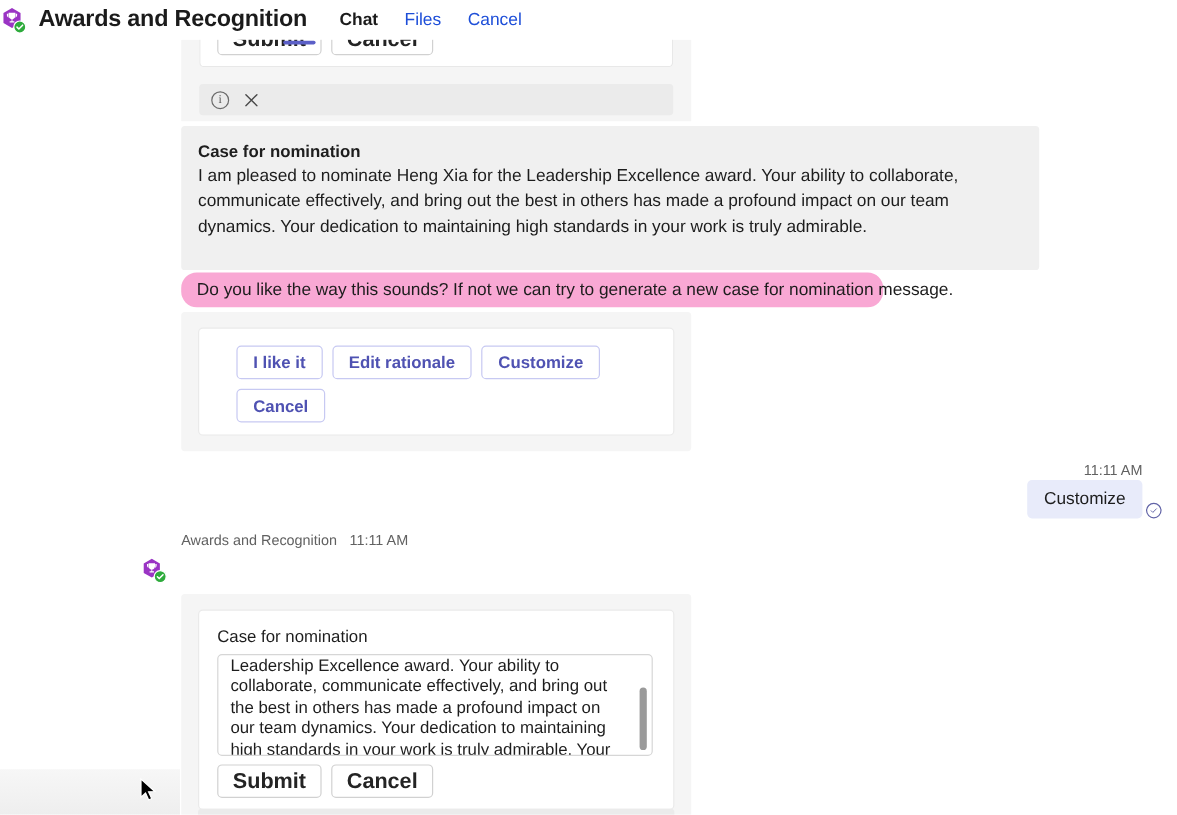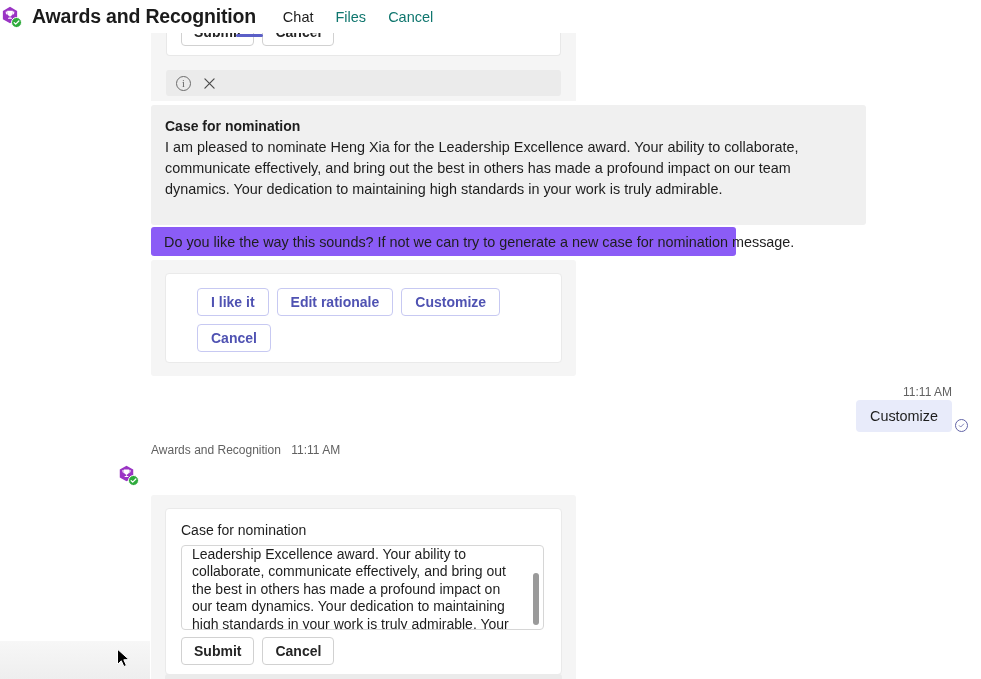--- a/index.html
+++ b/index.html
@@ -29,24 +29,24 @@
     border-radius: 50%; background: #2eab3c; border: 1.5px solid #ffffff;
     display: flex; align-items: center; justify-content: center;
   }
   .badge-check svg { width: 7px; height: 7px; display:block; }
   .app-title {
     font-size: 19.5px; font-weight: bold; color: #1b1b1b; letter-spacing: -0.2px;
     white-space: nowrap; margin-right: 16px;
   }
   .tabs { display: flex; align-items: center; height: 33px; }
   .tab {
-    position: relative; font-size: 14.5px; color: #0f766e; padding: 0 11px;
+    position: relative; font-size: 14.5px; color: #1d4ed8; padding: 0 11px;
     height: 33px; display: flex; align-items: center; cursor: pointer; white-space: nowrap;
   }
-  .tab.active { font-weight: normal; color: #1b1b1b; }
+  .tab.active { font-weight: bold; color: #1b1b1b; }
   .tab-underline {
     position: absolute; left: 236px; top: 34px; width: 27px; height: 3px;
     background: #5b5fc7; border-radius: 2px; z-index: 31;
   }
 
   
   .body-area {
     position: absolute; top: 33px; left: 0; width: 981px; height: 646px;
     background: #ffffff; overflow: hidden;
   }
@@ -56,21 +56,21 @@
     position: absolute; left: 151px; top: 0px; width: 425px; height: 68px;
     background: #f5f5f5;
   }
   .card1-whitebox {
     position: absolute; left: 15px; top: -30px; width: 395px; height: 53px;
     background: #ffffff; border: 1px solid #e8e8e8; border-top: none; border-radius: 0 0 4px 4px;
     display: flex; align-items: flex-end; padding: 0 14px 9px 14px; gap: 8px;
   }
   .btn-default {
     background: #ffffff; border: 1px solid #d1d1d1; border-radius: 4px;
-    font-size: 14px; font-weight: bold; color: #242424;
+    font-size: 18px; font-weight: bold; color: #242424;
     padding: 0 12px; height: 28px; min-width: 64px; cursor: pointer;
     font-family: "Liberation Sans", sans-serif; white-space: nowrap;
     display: inline-flex; align-items: center; justify-content: center;
   }
   .notif-bar {
     position: absolute; left: 15px; top: 37px; width: 395px; height: 26px;
     background: #ebebeb; border-radius: 3px;
     display: flex; align-items: center; padding: 0 8px 0 10px;
   }
   .notif-info {
@@ -91,21 +91,21 @@
     background: #f0f0f0; border-radius: 3px; padding: 13px 14px 0 14px;
   }
   .nom-title { font-size: 14px; font-weight: bold; color: #1d1d1d; margin-bottom: 3px; }
   .nom-body {
     font-size: 14.4px; color: #1d1d1d; line-height: 21px; max-width: 690px;
   }
 
   
   .prompt-bubble {
     position: absolute; left: 151px; top: 194px; width: 585px; height: 29px;
-    background: #8b5cf6; border-radius: 3px; display: flex; align-items: center;
+    background: #f9a8d4; border-radius: 13px; display: flex; align-items: center;
     padding: 0 13px;
   }
   .prompt-bubble-text { font-size: 14.4px; color: #1d1d1d; white-space: nowrap; }
 
   
   .actions-shell {
     position: absolute; left: 151px; top: 227px; width: 425px; height: 116px;
     background: #f5f5f5; border-radius: 3px;
   }
   .actions-inner {

